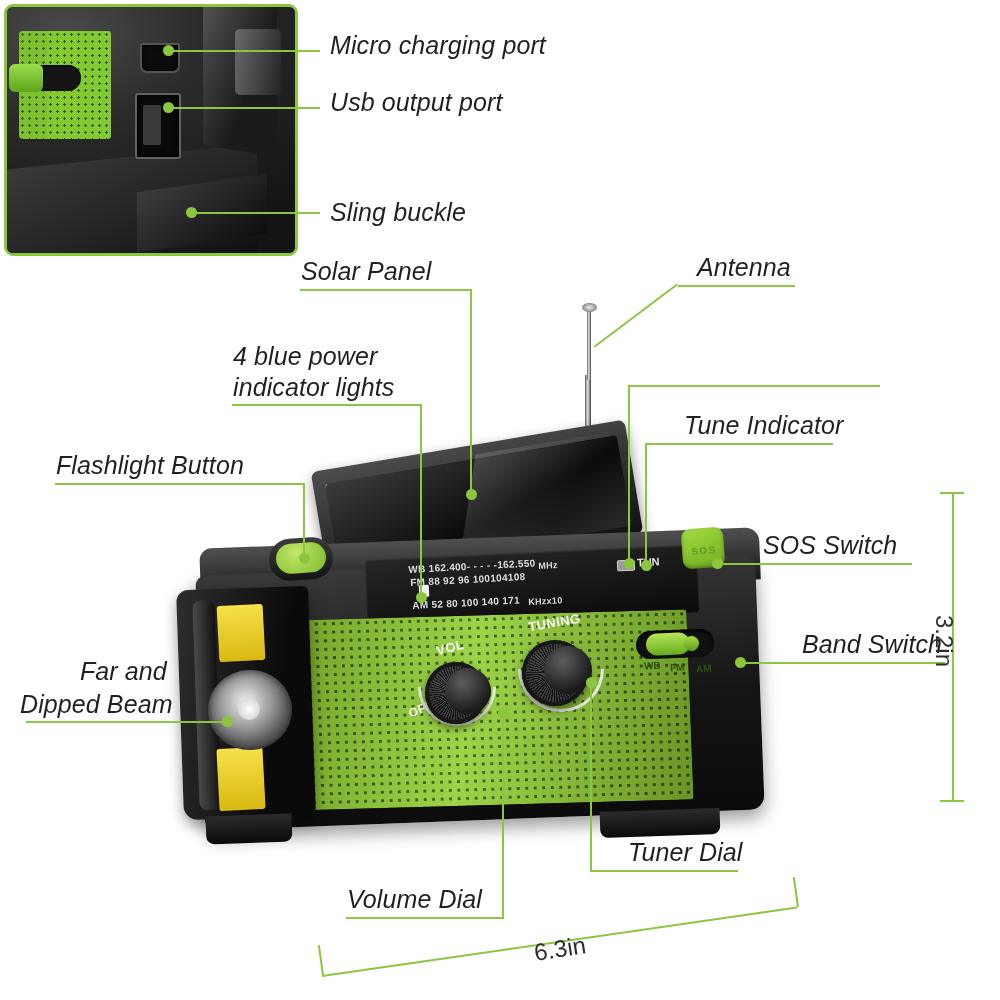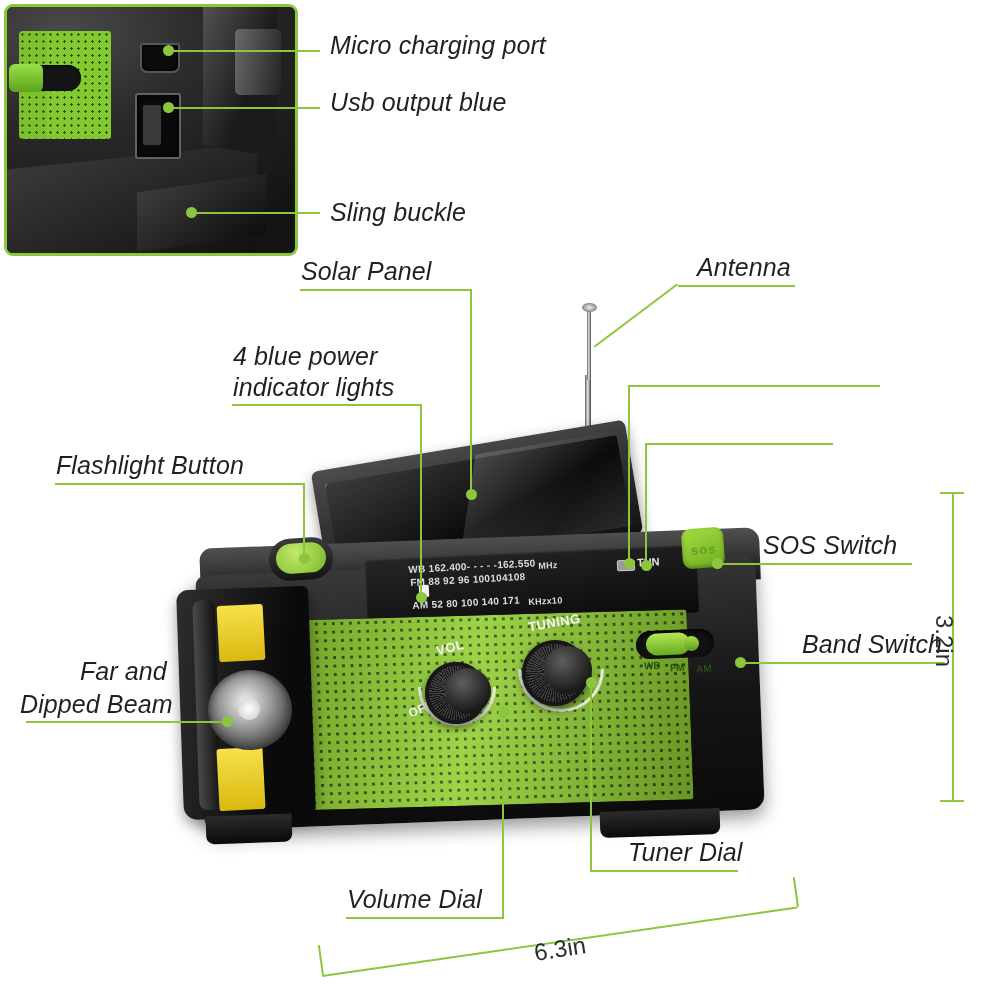--- a/index.html
+++ b/index.html
@@ -195,21 +195,21 @@
     <div class="ins-usb"></div>
     <div class="ins-buckle"></div>
   </div>
 
   <div class="dot" style="left:163px;top:45px;"></div>
   <div class="ln lnh" style="left:168px;top:50px;width:152px;"></div>
   <div class="lbl" style="left:330px;top:30px;">Micro charging port</div>
 
   <div class="dot" style="left:163px;top:102px;"></div>
   <div class="ln lnh" style="left:168px;top:107px;width:152px;"></div>
-  <div class="lbl" style="left:330px;top:87px;">Usb output blue</div>
+  <div class="lbl" style="left:330px;top:87px;">Usb output port</div>
 
   <div class="dot" style="left:186px;top:207px;"></div>
   <div class="ln lnh" style="left:191px;top:212px;width:129px;"></div>
   <div class="lbl" style="left:330px;top:197px;">Sling buckle</div>
 
   <div id="product">
 
     <div class="ant-rod" style="left:412px;top:180px;width:8px;height:110px;"></div>
     <div class="ant-rod" style="left:415px;top:105px;width:6px;height:80px;"></div>
     <div class="ant-rod" style="left:417px;top:40px;width:4px;height:70px;"></div>
@@ -303,20 +303,21 @@
   <div class="dot" style="left:222px;top:716px;"></div>
 
   <div class="lbl" style="left:697px;top:252px;">Antenna</div>
   <div class="ln lnh" style="left:678px;top:285px;width:117px;"></div>
   <div class="diag" style="left:678px;top:285px;width:104px;transform:rotate(143deg);"></div>
 
   <div class="ln lnh" style="left:628px;top:385px;width:252px;"></div>
   <div class="ln lnv" style="left:628px;top:385px;height:178px;"></div>
   <div class="dot" style="left:624px;top:558px;"></div>
 
+  <div class="lbl" style="left:684px;top:410px;">Tune Indicator</div>
   <div class="ln lnh" style="left:645px;top:443px;width:188px;"></div>
   <div class="ln lnv" style="left:645px;top:443px;height:122px;"></div>
   <div class="dot" style="left:641px;top:560px;"></div>
 
   <div class="lbl" style="left:763px;top:530px;">SOS Switch</div>
   <div class="ln lnh" style="left:718px;top:563px;width:194px;"></div>
   <div class="dot" style="left:712px;top:558px;"></div>
 
   <div class="lbl" style="left:802px;top:629px;">Band Switch</div>
   <div class="ln lnh" style="left:740px;top:662px;width:205px;"></div>

